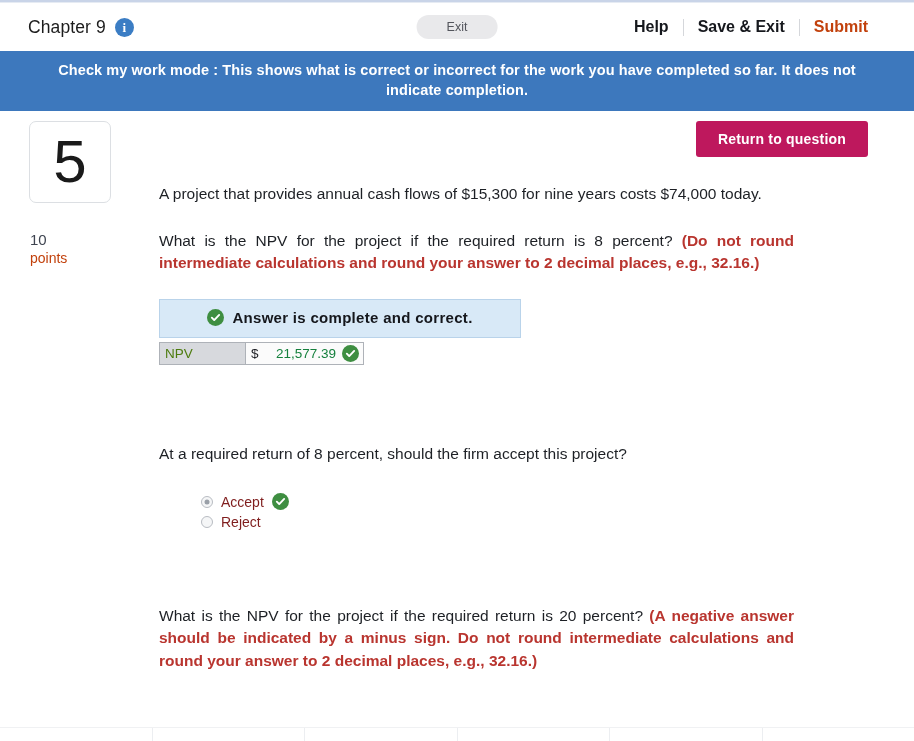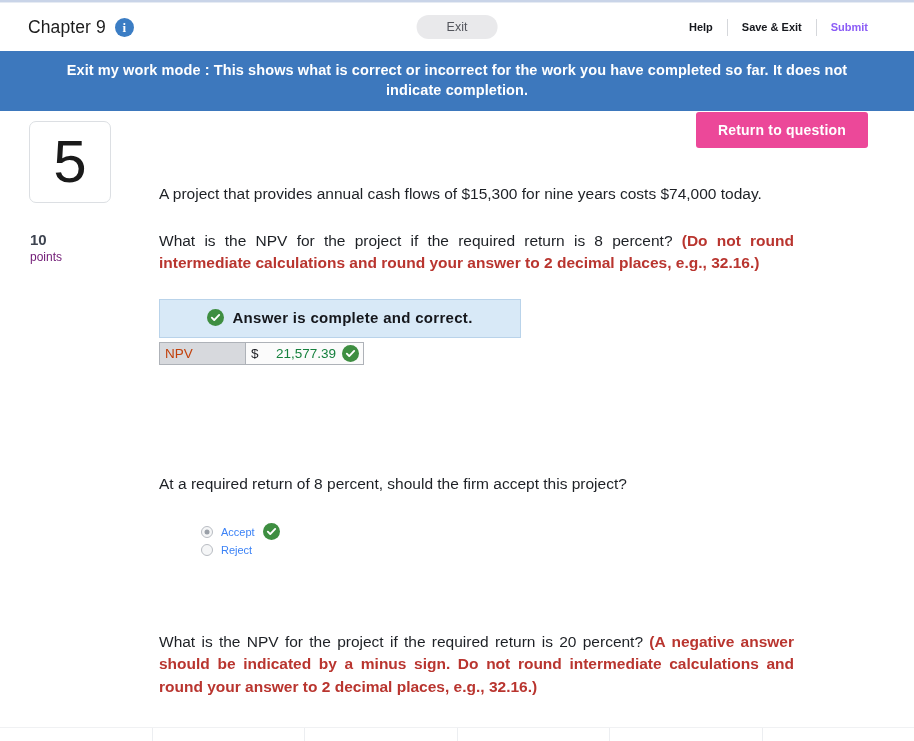--- a/index.html
+++ b/index.html
@@ -68,28 +68,28 @@
     border-radius: 13px;
     padding: 6px 30px;
     line-height: 1;
   }
   .header-actions {
     margin-left: auto;
     display: flex;
     align-items: center;
   }
   .header-link {
-    font-size: 11px;
+    font-size: 16px;
     font-weight: bold;
     color: #16181d;
     padding: 0 14px;
     text-decoration: none;
     white-space: nowrap;
   }
-  .header-link.accent { color: #8b5cf6; padding-right: 0; }
+  .header-link.accent { color: #c2410c; padding-right: 0; }
   .header-sep {
     width: 1px; height: 17px;
     background: #d5d7db;
   }
 
   
   .banner {
     background: #3d78bd;
     color: #ffffff;
     font-size: 14.5px;
@@ -100,23 +100,23 @@
     letter-spacing: .1px;
   }
 
   
   .body-area {
     position: relative;
     padding-top: 10px;
   }
   .return-btn {
     position: absolute;
-    top: 1px;
+    top: 10px;
     right: 46px;
-    background: #ec4899;
+    background: #be185d;
     color: #ffffff;
     font-size: 14px;
     font-weight: bold;
     border: none;
     border-radius: 3px;
     padding: 10px 22px;
     cursor: pointer;
     letter-spacing: .2px;
   }
 
@@ -141,27 +141,27 @@
     font-size: 60px;
     color: #1a1a1a;
     line-height: 1;
     font-family: "Liberation Sans", sans-serif;
   }
   .q-points-val {
     margin-top: 28px;
     margin-left: 1px;
     font-size: 15px;
     color: #3e4450;
-    font-weight: bold;
+    font-weight: normal;
   }
   .q-points-label {
     margin-left: 1px;
     margin-top: 2px;
-    font-size: 12px;
-    color: #701a75;
+    font-size: 14px;
+    color: #c2410c;
   }
 
   .q-content {
     flex: 1;
     padding-top: 62px;
     padding-right: 120px;
   }
 
   .q-para {
     font-size: 15.5px;
@@ -213,21 +213,21 @@
     border: 1px solid #aeb2b8;
     height: 23px;
     align-items: stretch;
     background: #ffffff;
   }
   .answer-label {
     width: 86px;
     background: #d7d9dd;
     border-right: 1px solid #aeb2b8;
     font-size: 13.5px;
-    color: #c2410c;
+    color: #4d7c0f;
     display: flex;
     align-items: center;
     padding-left: 5px;
   }
   .answer-value {
     flex: 1;
     background: #fbfbfb;
     display: flex;
     align-items: center;
     padding: 0 4px 0 5px;
@@ -237,21 +237,21 @@
   .amount {
     flex: 1;
     text-align: right;
     font-size: 13.5px;
     color: #15803d;
     padding-right: 2px;
   }
 
   
   .subq {
-    margin-top: 108px;
+    margin-top: 78px;
   }
   .radio-list {
     margin-top: 28px;
     padding-left: 42px;
   }
   .radio-item {
     display: flex;
     align-items: center;
     gap: 8px;
     margin-bottom: 4px;
@@ -267,22 +267,22 @@
   .radio-dot.selected::after {
     content: "";
     position: absolute;
     left: 50%; top: 50%;
     transform: translate(-50%, -50%);
     width: 5px; height: 5px;
     border-radius: 50%;
     background: #9aa0a8;
   }
   .radio-label {
-    font-size: 11px;
-    color: #3b82f6;
+    font-size: 14px;
+    color: #7f1d1d;
   }
 
   
   .q2 { margin-top: 75px; }
 
   
   .footer-strip {
     position: absolute;
     bottom: 0; left: 0; right: 0;
     height: 14px;
@@ -313,21 +313,21 @@
 
     <div class="header-actions">
       <a class="header-link" href="#">Help</a>
       <span class="header-sep"></span>
       <a class="header-link" href="#">Save &amp; Exit</a>
       <span class="header-sep"></span>
       <a class="header-link accent" href="#">Submit</a>
     </div>
   </div>
 
-  <div class="banner">Exit my work mode : This shows what is correct or incorrect for the work you have completed so far. It does not indicate completion.</div>
+  <div class="banner">Check my work mode : This shows what is correct or incorrect for the work you have completed so far. It does not indicate completion.</div>
 
   <div class="body-area">
 
     <button class="return-btn">Return to question</button>
 
     <div class="q-wrap">
 
       <div class="q-gutter">
         <div class="q-number-box">
           <span class="q-number">5</span>

